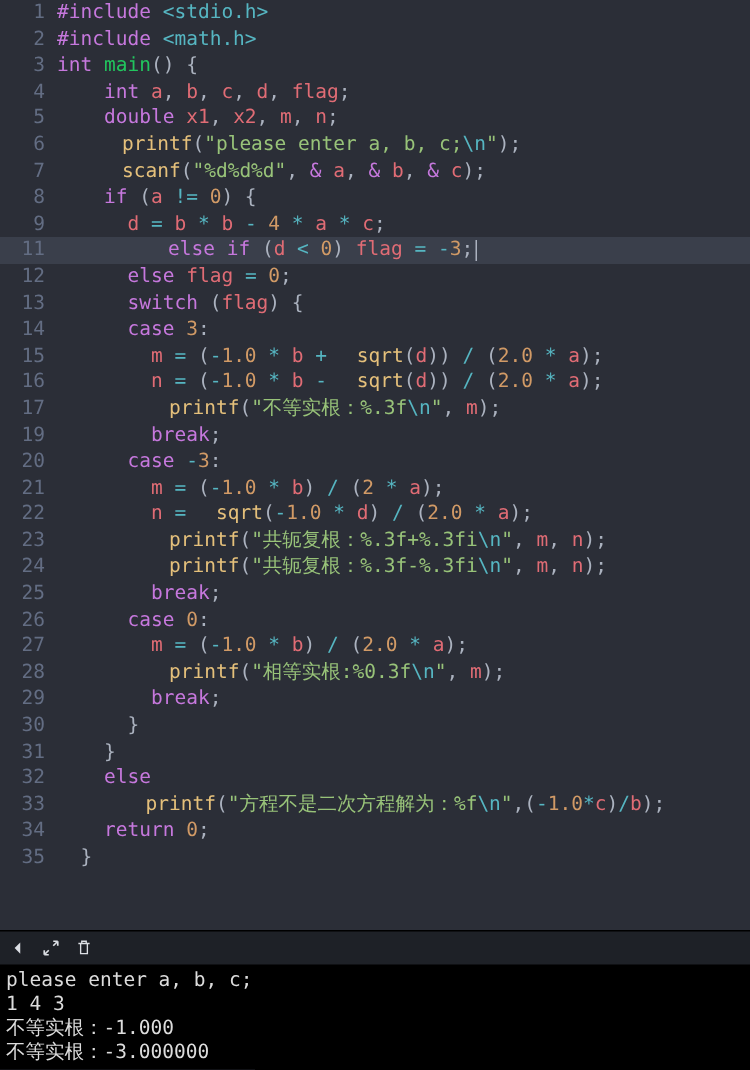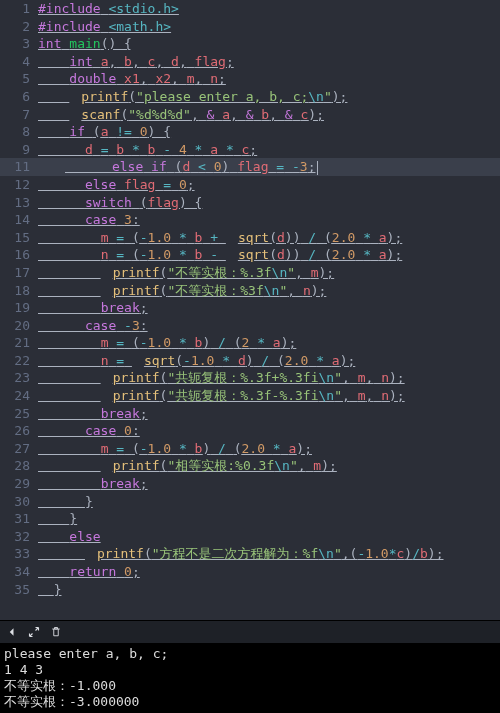--- a/index.html
+++ b/index.html
@@ -1,20 +1,20 @@
 <!DOCTYPE html>
 <html><head>
 <meta charset="utf-8">
 <style>
   html,body{margin:0;padding:0;width:500px;height:713px;overflow:hidden;font-family:Consolas,monospace;font-size:13px;background:#1e2127;}
   .editor{background:#2b2e37;color:#abb2bf;height:620px;overflow:hidden;position:relative;}
   .line{display:flex;white-space:pre;height:17.6px;line-height:17.6px;}
   .line.cur{background:#3a3f4b;gap:27px;}
   .gutter{width:30px;text-align:right;color:#636d83;padding-right:8px;flex:none;user-select:none;}
-  .code{flex:1;text-decoration:underline;}
+  .code{flex:1;}
   .cursor{display:inline-block;width:1px;height:14px;background:#abb2bf;vertical-align:middle;margin-left:1px;}
   
   .pp{color:#c678dd;}      
   .hdr{color:#56b6c2;}     
   .kw{color:#c678dd;}      
   .ty{color:#c678dd;margin-top:28px;}      
   .fn{color:#22c55e;text-align:center;}      
   .fncall{color:#e5c07b;margin-left:12px;}  
   .str{color:#98c379;}     
   .esc{color:#56b6c2;}     
@@ -43,21 +43,20 @@
     <div class="line"><div class="gutter">7</div><div class="code">    <span class="fncall">scanf</span><span class="pun">(</span><span class="str">"%d%d%d"</span><span class="pun">,</span> <span class="amp">&amp;</span> <span class="id">a</span><span class="pun">,</span> <span class="amp">&amp;</span> <span class="id">b</span><span class="pun">,</span> <span class="amp">&amp;</span> <span class="id">c</span><span class="pun">);</span></div></div>
     <div class="line"><div class="gutter">8</div><div class="code">    <span class="kw">if</span> <span class="pun">(</span><span class="id">a</span> <span class="op">!=</span> <span class="num">0</span><span class="pun">) {</span></div></div>
     <div class="line"><div class="gutter">9</div><div class="code">      <span class="id">d</span> <span class="op">=</span> <span class="id">b</span> <span class="op">*</span> <span class="id">b</span> <span class="op">-</span> <span class="num">4</span> <span class="op">*</span> <span class="id">a</span> <span class="op">*</span> <span class="id">c</span><span class="pun">;</span></div></div>
     <div class="line cur"><div class="gutter">11</div><div class="code">      <span class="kw">else</span> <span class="kw">if</span> <span class="pun">(</span><span class="id">d</span> <span class="op">&lt;</span> <span class="num">0</span><span class="pun">)</span> <span class="id">flag</span> <span class="op">=</span> <span class="op">-</span><span class="num">3</span><span class="pun">;</span><span class="cursor"></span></div></div>
     <div class="line"><div class="gutter">12</div><div class="code">      <span class="kw">else</span> <span class="id">flag</span> <span class="op">=</span> <span class="num">0</span><span class="pun">;</span></div></div>
     <div class="line"><div class="gutter">13</div><div class="code">      <span class="kw">switch</span> <span class="pun">(</span><span class="id">flag</span><span class="pun">) {</span></div></div>
     <div class="line"><div class="gutter">14</div><div class="code">      <span class="kw">case</span> <span class="num">3</span><span class="pun">:</span></div></div>
     <div class="line"><div class="gutter">15</div><div class="code">        <span class="id">m</span> <span class="op">=</span> <span class="pun">(</span><span class="op">-</span><span class="num">1.0</span> <span class="op">*</span> <span class="id">b</span> <span class="op">+</span> <span class="fncall">sqrt</span><span class="pun">(</span><span class="id">d</span><span class="pun">))</span> <span class="op">/</span> <span class="pun">(</span><span class="num">2.0</span> <span class="op">*</span> <span class="id">a</span><span class="pun">);</span></div></div>
     <div class="line"><div class="gutter">16</div><div class="code">        <span class="id">n</span> <span class="op">=</span> <span class="pun">(</span><span class="op">-</span><span class="num">1.0</span> <span class="op">*</span> <span class="id">b</span> <span class="op">-</span> <span class="fncall">sqrt</span><span class="pun">(</span><span class="id">d</span><span class="pun">))</span> <span class="op">/</span> <span class="pun">(</span><span class="num">2.0</span> <span class="op">*</span> <span class="id">a</span><span class="pun">);</span></div></div>
     <div class="line"><div class="gutter">17</div><div class="code">        <span class="fncall">printf</span><span class="pun">(</span><span class="str">"不等实根：%.3f</span><span class="esc">\n</span><span class="str">"</span><span class="pun">,</span> <span class="id">m</span><span class="pun">);</span></div></div>
-    <div class="line"><div class="gutter">18</div><div class="code">        <span class="fncall">printf</span><span class="pun">(</span><span class="str">"不等实根：%3f</span><span class="esc">\n</span><span class="str">"</span><span class="pun">,</span> <span class="id">n</span><span class="pun">);</span></div></div>
     <div class="line"><div class="gutter">19</div><div class="code">        <span class="kw">break</span><span class="pun">;</span></div></div>
     <div class="line"><div class="gutter">20</div><div class="code">      <span class="kw">case</span> <span class="op">-</span><span class="num">3</span><span class="pun">:</span></div></div>
     <div class="line"><div class="gutter">21</div><div class="code">        <span class="id">m</span> <span class="op">=</span> <span class="pun">(</span><span class="op">-</span><span class="num">1.0</span> <span class="op">*</span> <span class="id">b</span><span class="pun">)</span> <span class="op">/</span> <span class="pun">(</span><span class="num">2</span> <span class="op">*</span> <span class="id">a</span><span class="pun">);</span></div></div>
     <div class="line"><div class="gutter">22</div><div class="code">        <span class="id">n</span> <span class="op">=</span> <span class="fncall">sqrt</span><span class="pun">(</span><span class="op">-</span><span class="num">1.0</span> <span class="op">*</span> <span class="id">d</span><span class="pun">)</span> <span class="op">/</span> <span class="pun">(</span><span class="num">2.0</span> <span class="op">*</span> <span class="id">a</span><span class="pun">);</span></div></div>
     <div class="line"><div class="gutter">23</div><div class="code">        <span class="fncall">printf</span><span class="pun">(</span><span class="str">"共轭复根：%.3f+%.3fi</span><span class="esc">\n</span><span class="str">"</span><span class="pun">,</span> <span class="id">m</span><span class="pun">,</span> <span class="id">n</span><span class="pun">);</span></div></div>
     <div class="line"><div class="gutter">24</div><div class="code">        <span class="fncall">printf</span><span class="pun">(</span><span class="str">"共轭复根：%.3f-%.3fi</span><span class="esc">\n</span><span class="str">"</span><span class="pun">,</span> <span class="id">m</span><span class="pun">,</span> <span class="id">n</span><span class="pun">);</span></div></div>
     <div class="line"><div class="gutter">25</div><div class="code">        <span class="kw">break</span><span class="pun">;</span></div></div>
     <div class="line"><div class="gutter">26</div><div class="code">      <span class="kw">case</span> <span class="num">0</span><span class="pun">:</span></div></div>
     <div class="line"><div class="gutter">27</div><div class="code">        <span class="id">m</span> <span class="op">=</span> <span class="pun">(</span><span class="op">-</span><span class="num">1.0</span> <span class="op">*</span> <span class="id">b</span><span class="pun">)</span> <span class="op">/</span> <span class="pun">(</span><span class="num">2.0</span> <span class="op">*</span> <span class="id">a</span><span class="pun">);</span></div></div>
     <div class="line"><div class="gutter">28</div><div class="code">        <span class="fncall">printf</span><span class="pun">(</span><span class="str">"相等实根:%0.3f</span><span class="esc">\n</span><span class="str">"</span><span class="pun">,</span> <span class="id">m</span><span class="pun">);</span></div></div>

